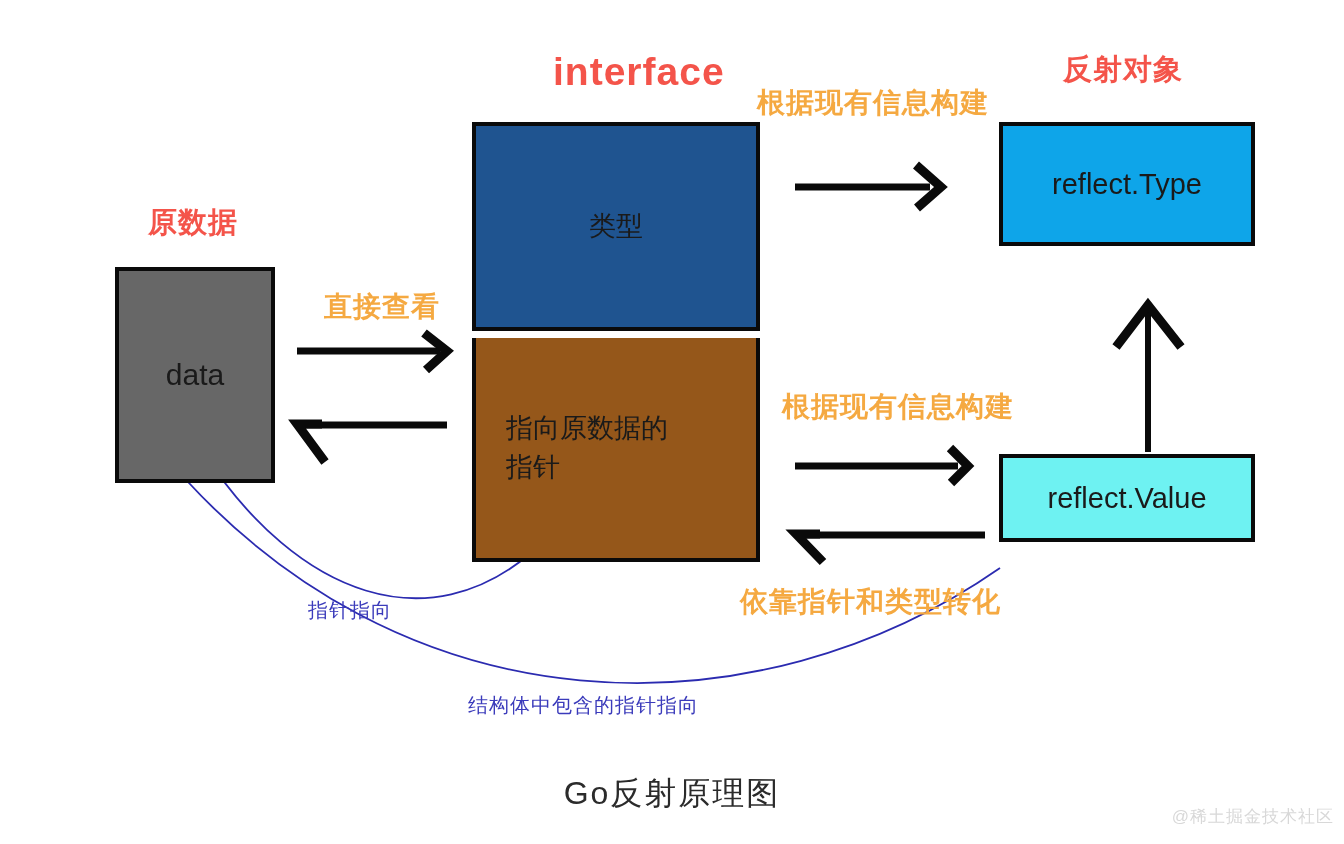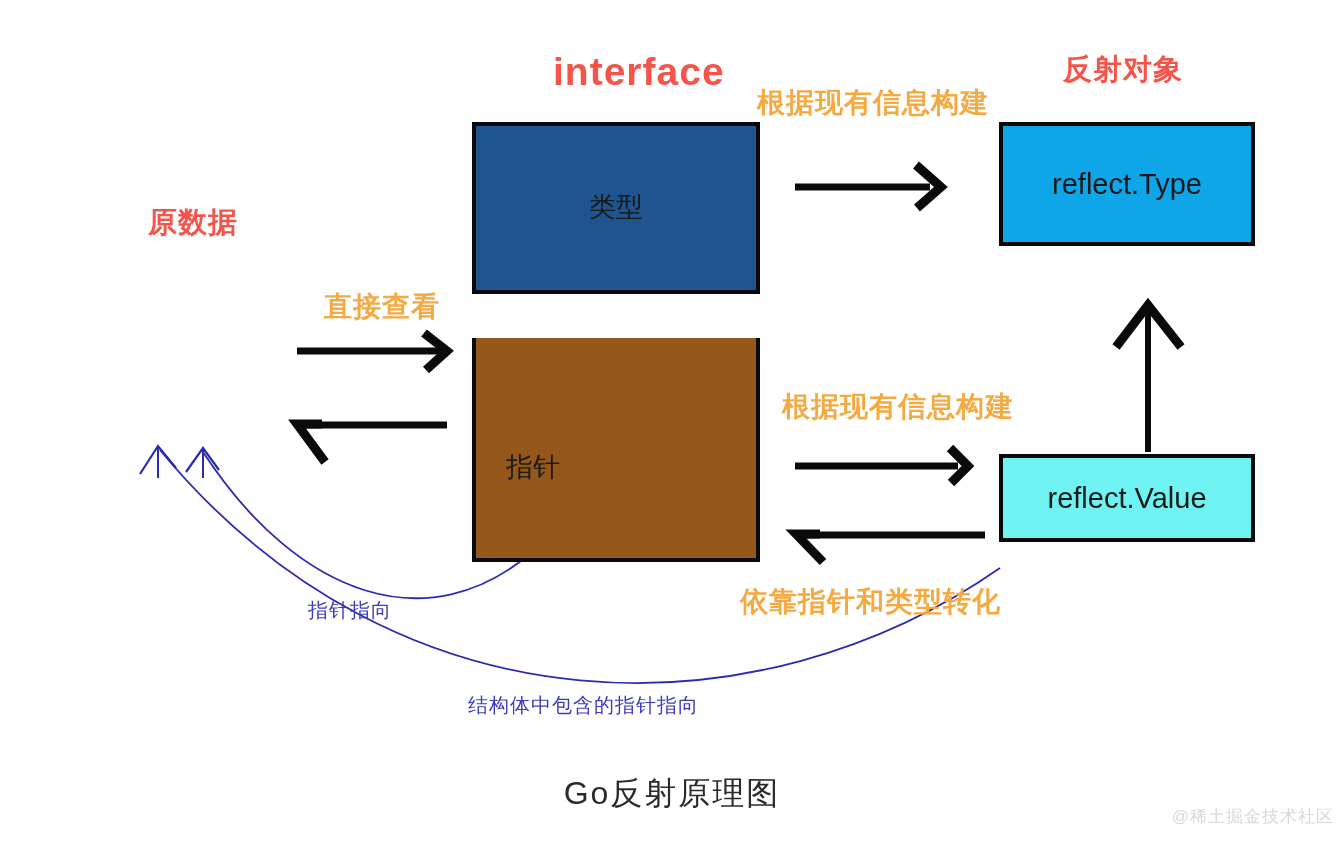--- a/index.html
+++ b/index.html
@@ -49,21 +49,21 @@
     height: 216px;
     background: #676767;
   }
   #box-data .box-label { font-size: 30px; }
 
   
   #box-iface-type {
     left: 472px;
     top: 122px;
     width: 288px;
-    height: 172px;
+    height: 209px;
     background: #1f5490;
     border-bottom-width: 4px;
   }
   
   #box-iface-ptr {
     left: 472px;
     top: 338px;
     width: 288px;
     height: 224px;
     background: #95571a;
@@ -183,28 +183,31 @@
       <line x1="158" y1="446" x2="158" y2="478" stroke="#2b2bb0" stroke-width="2"></line>
     </g>
   </svg>
 
   <div class="cap cap-red" style="left:148px; top:203px;">原数据</div>
 
   <div class="cap cap-red" style="left:553px; top:50px; font-size:39px;">interface</div>
 
   <div class="cap cap-red" style="left:1063px; top:50px;">反射对象</div>
 
+  <div class="box" id="box-data">
+    <span class="box-label">data</span>
+  </div>
 
   <div class="box" id="box-iface-type">
     <span class="box-label">类型</span>
   </div>
 
   <div class="box" id="box-iface-ptr">
     <span class="box-label">
-      <br>
+      <span>指向原数据的</span><br>
       <span>指针</span>
     </span>
   </div>
 
   <div class="box" id="box-reflect-type">
     <span class="box-label">reflect.Type</span>
   </div>
 
   <div class="box" id="box-reflect-value">
     <span class="box-label">reflect.Value</span>

